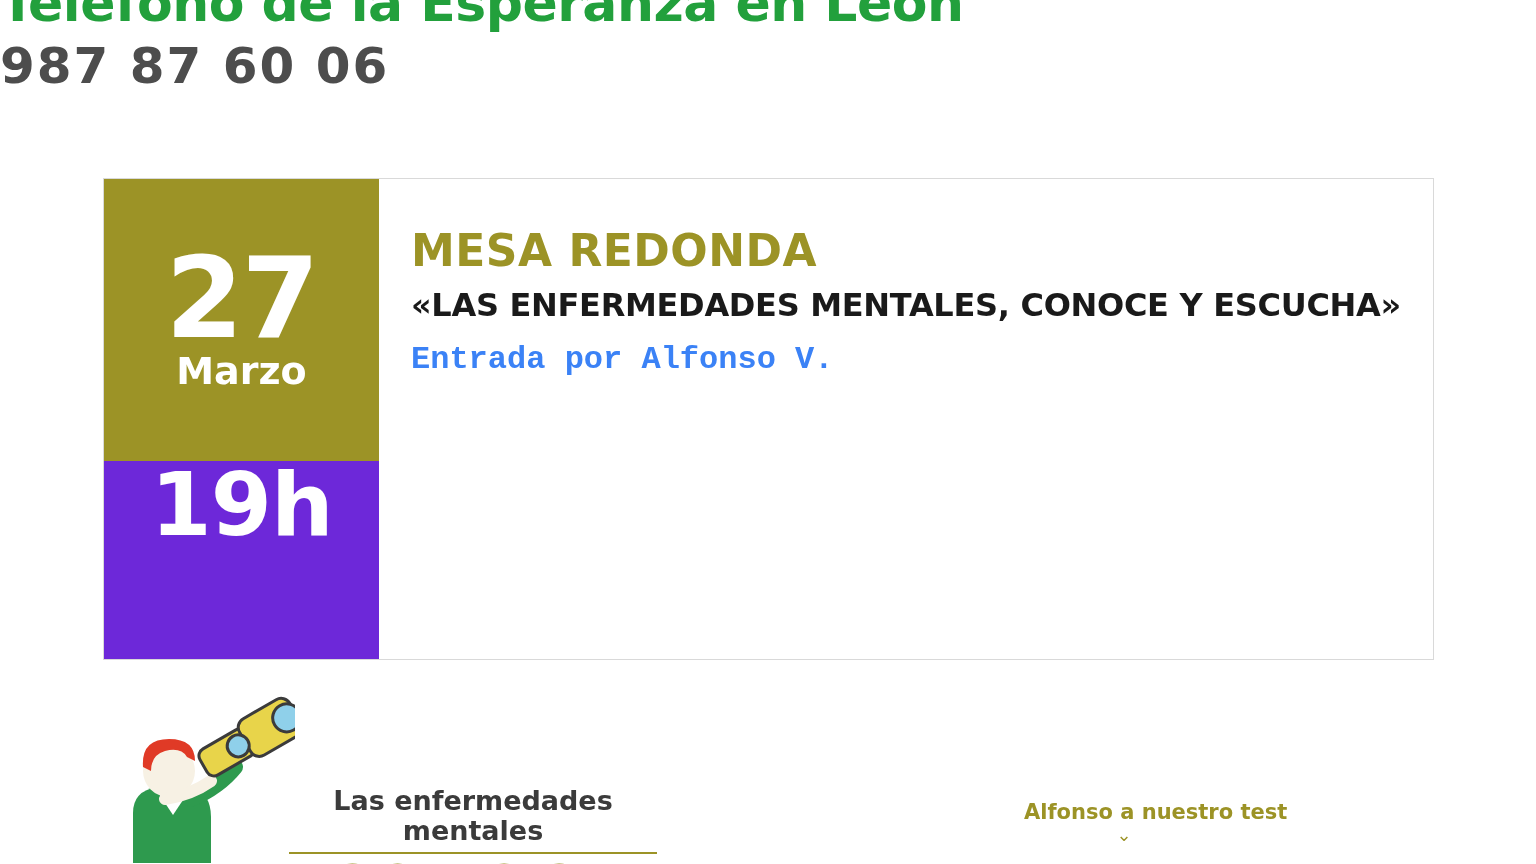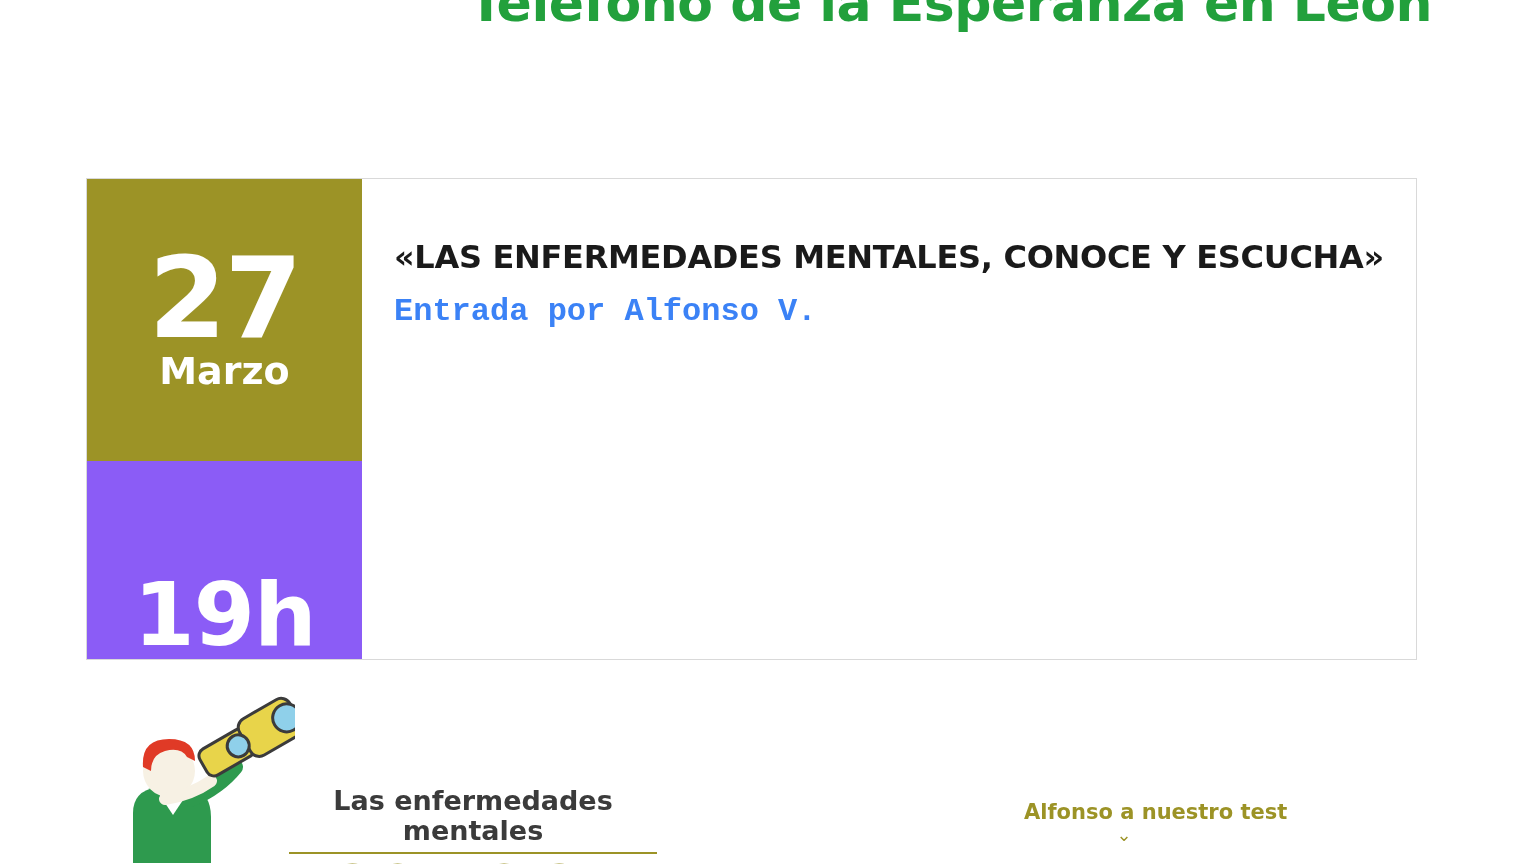--- a/index.html
+++ b/index.html
@@ -14,21 +14,21 @@
     overflow: hidden;
     position: relative;
   }
 
   
   .header {
     position: absolute;
     top: 0;
     left: 0;
     width: 1432px;
-    text-align: right;
+    text-align: left;
   }
   .header-title {
     color: #22a03c;
     font-weight: bold;
     font-size: 52px;
     line-height: 50px;
     letter-spacing: -0.5px;
     margin-top: -22px;
     font-family: "DejaVu Sans", sans-serif;
     white-space: nowrap;
@@ -39,21 +39,21 @@
     font-size: 50px;
     line-height: 56px;
     margin-top: 10px;
     letter-spacing: 2px;
     font-family: "DejaVu Sans", sans-serif;
   }
 
   
   .event-card {
     position: absolute;
-    left: 86px;
+    left: 103px;
     top: 178px;
     width: 1331px;
     height: 482px;
     border: 1px solid #d9d9d9;
     box-sizing: border-box;
     display: flex;
     background: #ffffff;
   }
   .date-col {
     width: 275px;
@@ -78,24 +78,24 @@
     letter-spacing: -2px;
   }
   .date-month {
     font-size: 38px;
     line-height: 40px;
     font-weight: bold;
     margin-top: 5px;
     font-family: "DejaVu Sans", sans-serif;
   }
   .date-bottom {
-    background: #8b5cf6;
+    background: #6d28d9;
     flex: 1 1 auto;
     display: flex;
-    align-items: flex-end;
+    align-items: flex-start;
     justify-content: center;
     color: #ffffff;
   }
   .date-time {
     font-size: 88px;
     line-height: 88px;
     font-weight: bold;
     font-family: "DejaVu Sans", sans-serif;
     letter-spacing: -1px;
   }
@@ -217,35 +217,37 @@
     font-size: 18px;
     line-height: 18px;
     margin-top: 2px;
   }
 </style>
 </head>
 <body>
 
 <div class="header">
   <div class="header-title">Teléfono de la Esperanza en León</div>
+  <div class="header-phone">987 87 60 06</div>
 </div>
 
 <div class="event-card">
 
   <div class="date-col">
     <div class="date-top">
       <div class="date-day">27</div>
       <div class="date-month">Marzo</div>
     </div>
     <div class="date-bottom">
       <div class="date-time">19h</div>
     </div>
   </div>
 
   <div class="info-col">
+    <div class="event-type">MESA REDONDA</div>
     <div class="event-title">«LAS ENFERMEDADES MENTALES, CONOCE Y ESCUCHA»</div>
     <div class="event-entrance">Entrada por Alfonso V.</div>
   </div>
 </div>
 
 <div class="footer">
 
   <span class="mascot">
     <svg width="200" height="170" viewBox="0 0 200 170" xmlns="http://www.w3.org/2000/svg">
 

